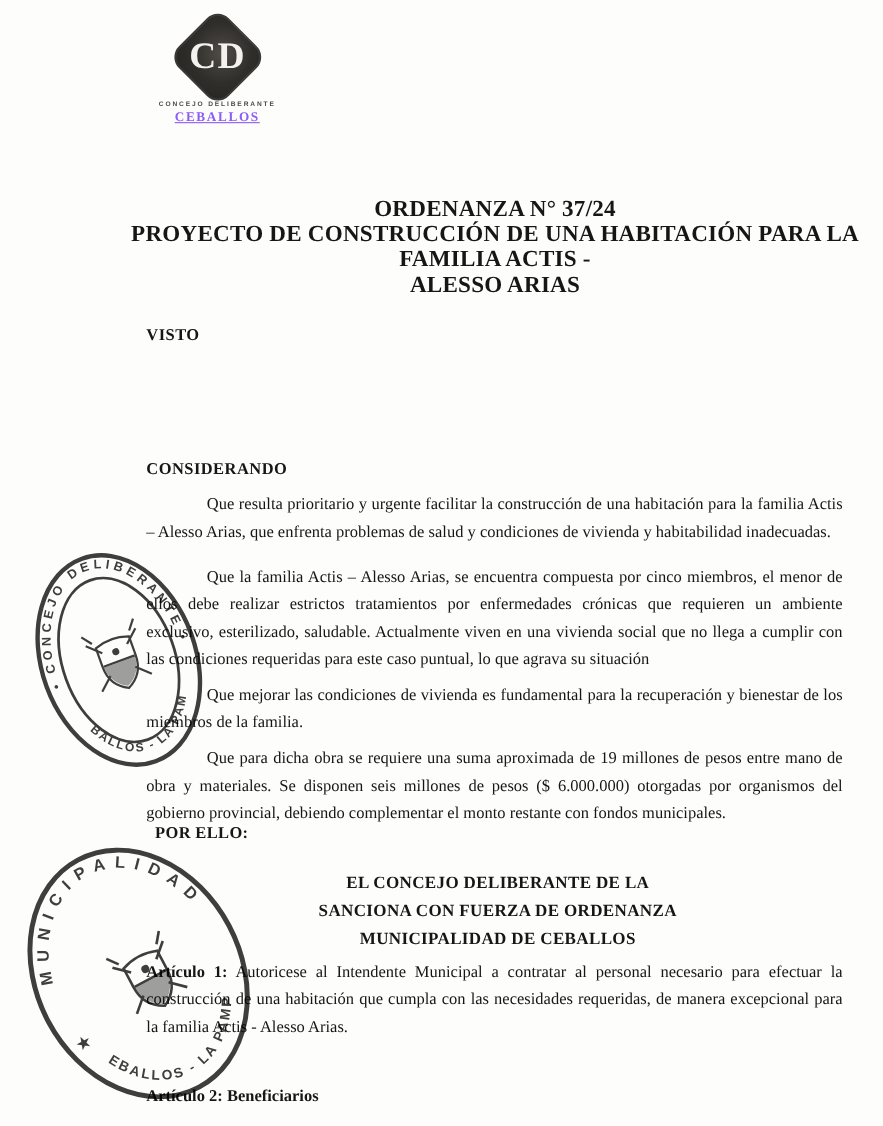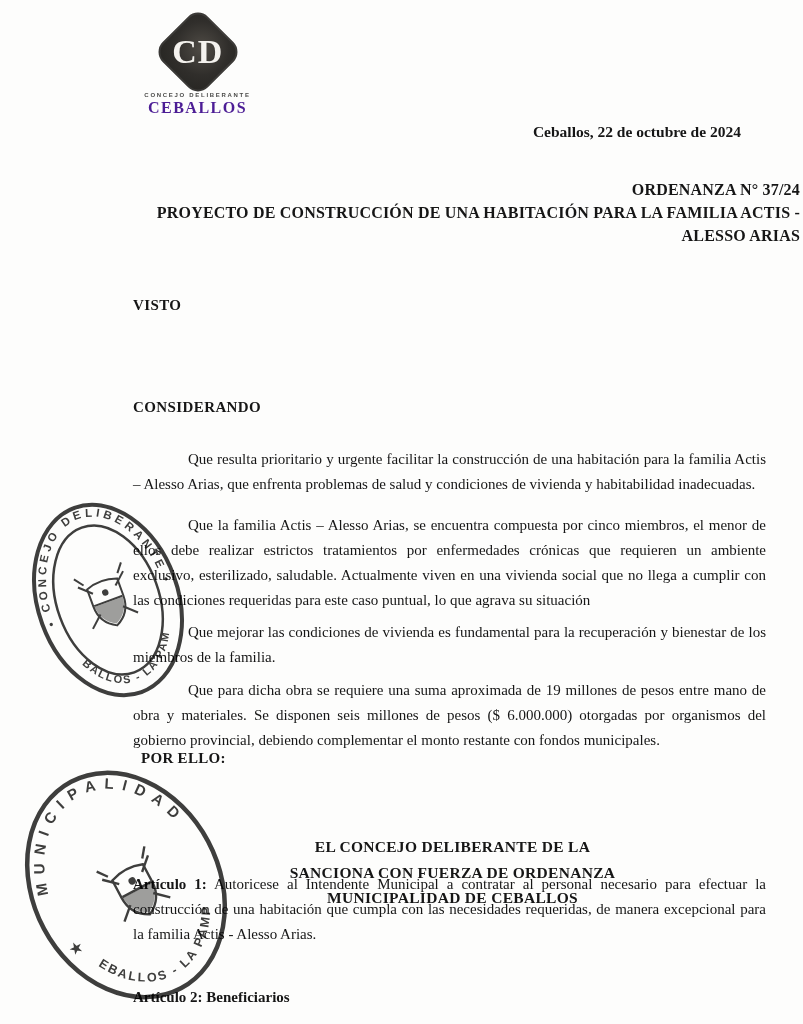--- a/index.html
+++ b/index.html
@@ -26,46 +26,46 @@
   .logo-initials{
     transform:rotate(-45deg);
     color:#f4f2ee;font-weight:bold;font-size:34px;letter-spacing:1px;
     font-family:"Liberation Serif",serif;
   }
   .logo-caption{
     margin-top:8px;font-family:"Liberation Sans",sans-serif;
     font-size:6px;letter-spacing:1.7px;color:#4a4a48;font-weight:bold;white-space:nowrap;
   }
   .logo-name{
-    margin-top:1px;font-size:16px;font-weight:bold;letter-spacing:1.5px;color:#4c1d95;
+    margin-top:1px;font-size:12px;font-weight:bold;letter-spacing:1.5px;color:#8b5cf6;text-decoration:underline;
   }
 
   
   .date-line{position:absolute;right:62px;top:123px;font-weight:bold;font-size:15.5px;}
   .title-block{
     position:absolute;left:100px;top:178px;width:700px;
-    text-align:right;font-weight:bold;font-size:16px;line-height:23px;letter-spacing:0.2px;
+    text-align:center;font-weight:bold;font-size:21px;line-height:23px;letter-spacing:0.2px;
   }
   .heading{position:absolute;left:133px;font-weight:bold;font-size:15px;letter-spacing:0.4px;margin-top:16px;}
   .h-visto{top:281px;}
-  .h-considerando{top:383px;}
+  .h-considerando{top:403px;}
   .body-block{
     position:absolute;left:133px;width:633px;
     font-size:15px;line-height:25px;text-align:justify;margin:0;
   }
   .visto-body{top:312px;}
   .para{text-indent:55px;margin-top:35px;}
   .para-1{top:412px;}
   .para-2{top:478px;}
   .para-3{top:585px;}
   .para-4{top:643px;}
   .por-ello{position:absolute;left:141px;top:750px;font-weight:bold;font-size:15px;letter-spacing:0.3px;}
   .resolution{
     position:absolute;left:110px;top:790px;width:685px;
-    text-align:center;font-weight:bold;font-size:15.5px;line-height:25.5px;letter-spacing:0.3px;margin-top:44px;
+    text-align:center;font-weight:bold;font-size:15.5px;line-height:25.5px;letter-spacing:0.3px;
   }
   .article{margin:0;}
   .art-1{top:872px;}
   .art-2{top:985px;}
   .art-label{font-weight:bold;}
   .art-2 .art-text{font-weight:bold;}
 
   
   .stamp{position:absolute;mix-blend-mode:multiply;opacity:0.92;}
   .stamp-1{left:16px;top:488px;}
@@ -81,21 +81,20 @@
 <div class="page">
 
   <div class="logo">
     <div class="logo-diamond">
       <span class="logo-initials">CD</span>
     </div>
     <div class="logo-caption">CONCEJO DELIBERANTE</div>
     <div class="logo-name">CEBALLOS</div>
   </div>
 
-  <div class="date-line">Ceballos, 22 de octubre de 2024</div>
 
   <div class="title-block">
     <div>ORDENANZA N° 37/24</div>
     <div>PROYECTO DE CONSTRUCCIÓN DE UNA HABITACIÓN PARA LA FAMILIA ACTIS -</div>
     <div>ALESSO ARIAS</div>
   </div>
 
   <div class="heading h-visto">VISTO</div>
 
   <div class="heading h-considerando">CONSIDERANDO</div>

